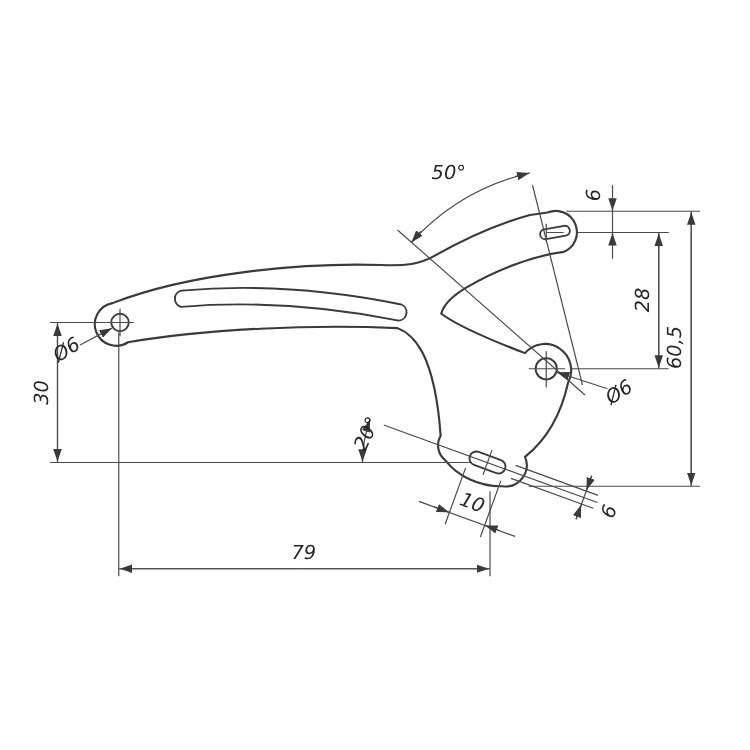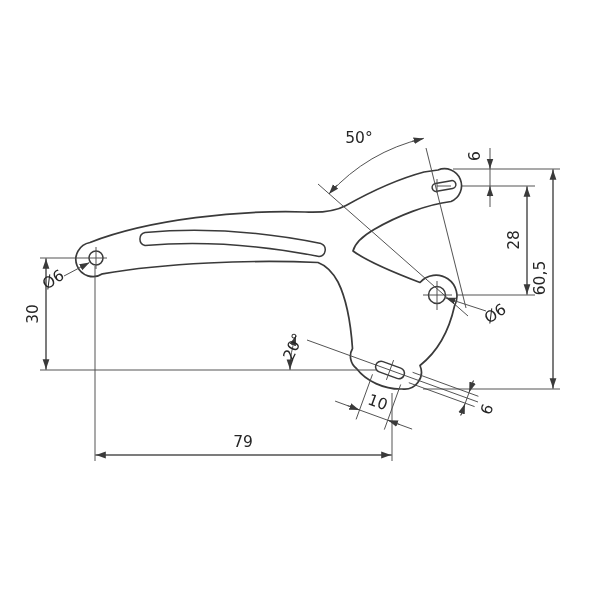--- a/index.html
+++ b/index.html
@@ -7,20 +7,21 @@
     padding: 0;
     background: #ffffff;
     font-family: "DejaVu Sans", sans-serif;
   }
   .canvas {
     position: relative;
     width: 600px;
     height: 600px;
     background: #ffffff;
     overflow: hidden;
+    font-style: italic;
   }
   svg { display: block; }
   .outline {
     fill: #ffffff;
     stroke: #3a3a3a;
     stroke-width: 1.7;
     stroke-linejoin: round;
   }
   .cut {
     fill: #ffffff;

